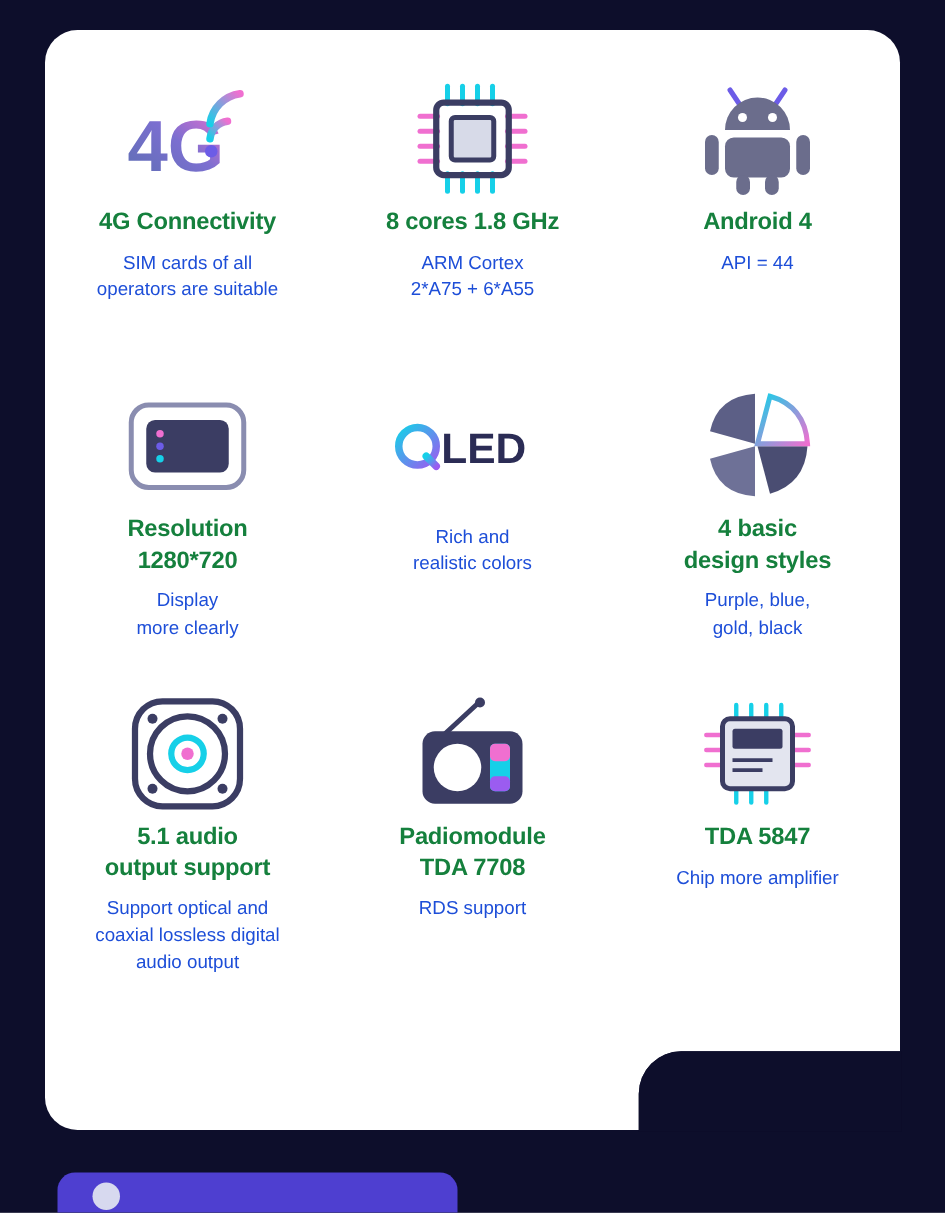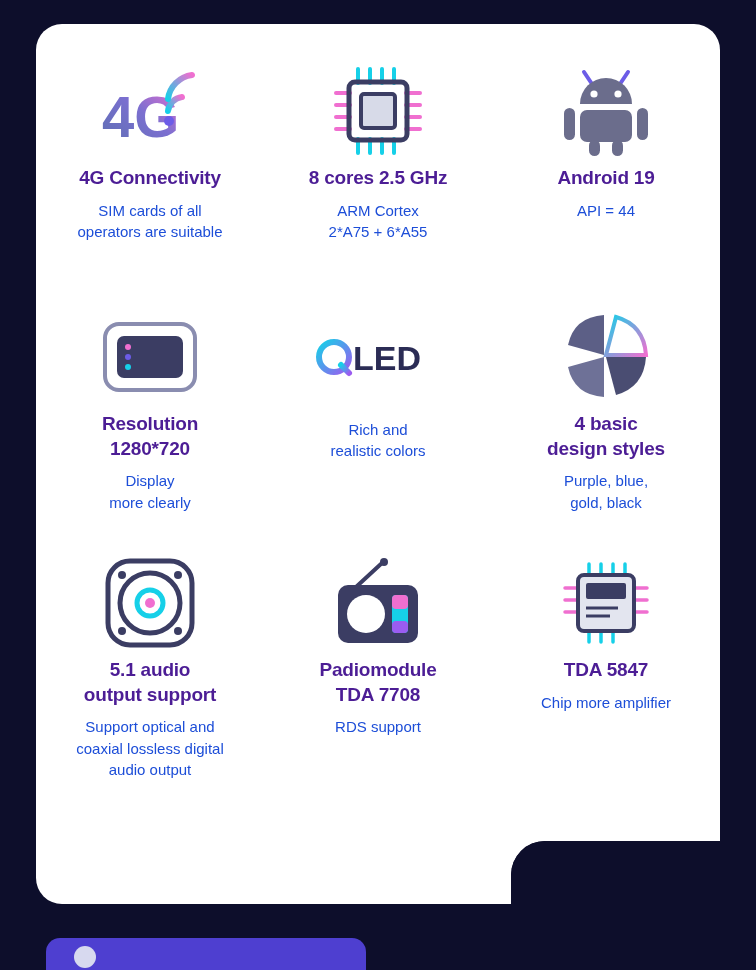--- a/index.html
+++ b/index.html
@@ -65,21 +65,21 @@
     padding: 0 12px;
     box-sizing: border-box;
   }
   .icon-wrap {
     height: 106px;
     display: flex;
     align-items: center;
     justify-content: center;
   }
   .title {
-    color: #4c1d95;
+    color: #15803d;
     font-size: 19px;
     font-weight: bold;
     text-align: center;
     line-height: 1.30;
     margin-top: 2px;
     letter-spacing: -0.2px;
   }
   .sub {
     color: #1d4ed8;
     font-size: 15px;
@@ -169,42 +169,42 @@
               <line x1="6" y1="66" x2="20" y2="66"></line>
               <line x1="76" y1="30" x2="90" y2="30"></line>
               <line x1="76" y1="42" x2="90" y2="42"></line>
               <line x1="76" y1="54" x2="90" y2="54"></line>
               <line x1="76" y1="66" x2="90" y2="66"></line>
             </g>
             <rect x="19" y="19" width="58" height="58" rx="6" fill="none" stroke="#3b3d63" stroke-width="5"></rect>
             <rect x="31" y="31" width="34" height="34" rx="3" fill="#d7dae8" stroke="#3b3d63" stroke-width="4"></rect>
           </svg>
         </div>
-        <div class="title">8 cores 2.5 GHz</div>
+        <div class="title">8 cores 1.8 GHz</div>
         <div class="sub">ARM Cortex<br>2*A75 + 6*A55</div>
       </div>
 
       <div class="cell">
         <div class="icon-wrap">
           <svg width="92" height="90" viewBox="0 0 92 90">
             <g stroke="#6c5ce7" stroke-width="4" stroke-linecap="round">
               <line x1="24" y1="6" x2="32" y2="18"></line>
               <line x1="68" y1="6" x2="60" y2="18"></line>
             </g>
             <path d="M20 38 a26 26 0 0 1 52 0 z" fill="#6b6d8c"></path>
             <circle cx="34" cy="28" r="3.6" fill="#ffffff"></circle>
             <circle cx="58" cy="28" r="3.6" fill="#ffffff"></circle>
             <rect x="20" y="44" width="52" height="32" rx="7" fill="#6b6d8c"></rect>
             <rect x="4" y="42" width="11" height="32" rx="5.5" fill="#6b6d8c"></rect>
             <rect x="77" y="42" width="11" height="32" rx="5.5" fill="#6b6d8c"></rect>
             <rect x="29" y="74" width="11" height="16" rx="5.5" fill="#6b6d8c"></rect>
             <rect x="52" y="74" width="11" height="16" rx="5.5" fill="#6b6d8c"></rect>
           </svg>
         </div>
-        <div class="title">Android 19</div>
+        <div class="title">Android 4</div>
         <div class="sub">API = 44</div>
       </div>
 
       <div class="cell">
         <div class="icon-wrap">
           <svg width="96" height="72" viewBox="0 0 96 72">
             <rect x="3" y="3" width="90" height="66" rx="14" fill="none" stroke="#8a8db0" stroke-width="4"></rect>
             <rect x="15" y="15" width="66" height="42" rx="7" fill="#3b3d63"></rect>
             <circle cx="26" cy="26" r="3" fill="#f06fd0"></circle>
             <circle cx="26" cy="36" r="3" fill="#6c5ce7"></circle>

